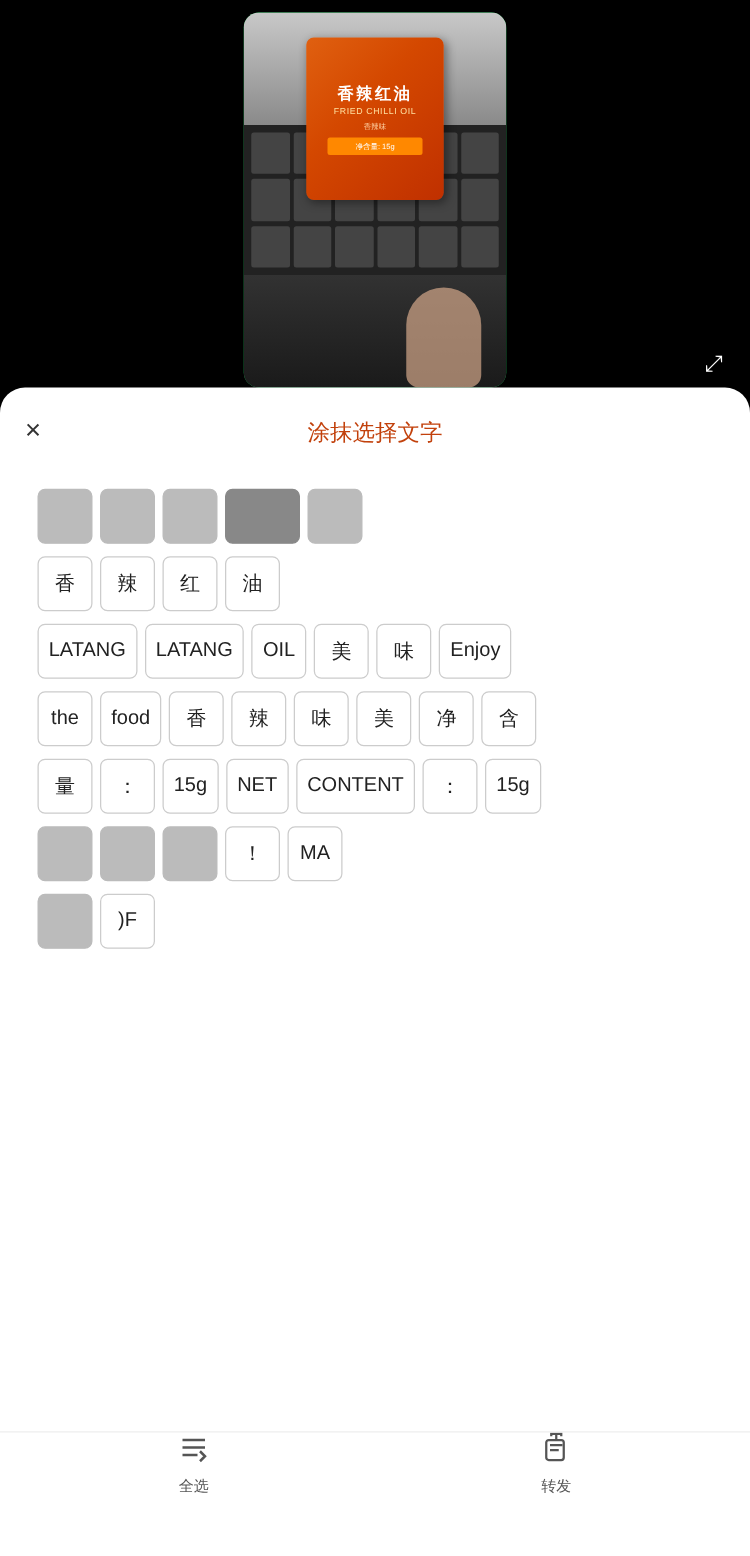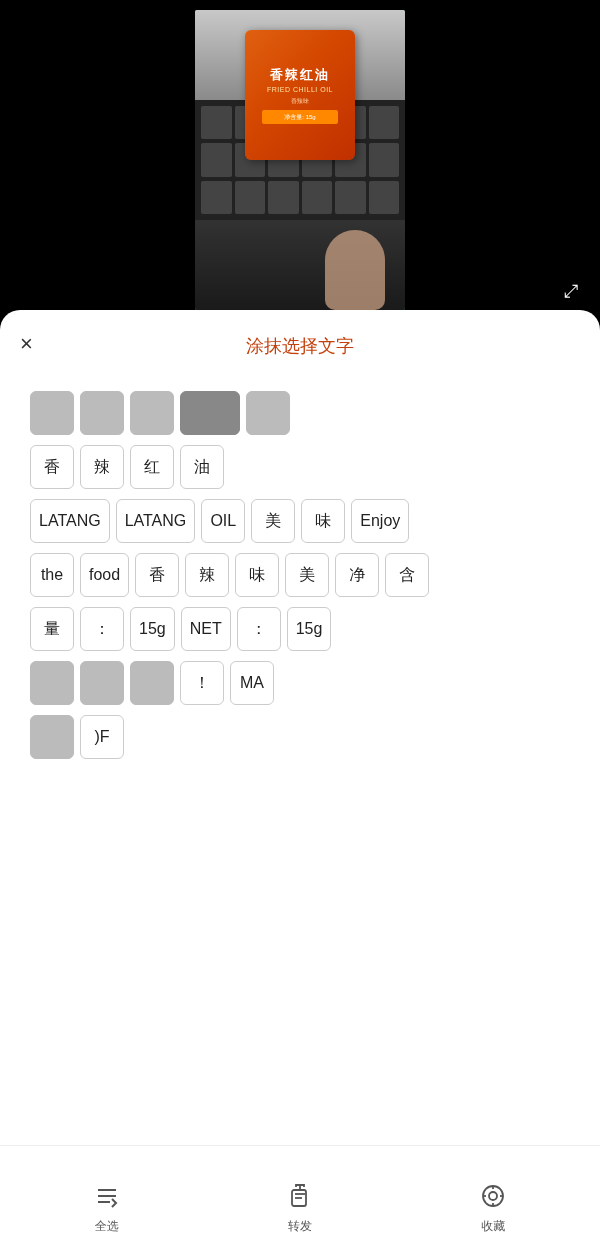--- a/index.html
+++ b/index.html
@@ -22,21 +22,21 @@
       align-items: center;
       justify-content: center;
     }
 
     .photo-container {
       width: 210px;
       height: 300px;
       background: #22c55e;
       position: relative;
       overflow: hidden;
-      border-radius: 2px;
+      border-radius: 12px;
     }
 
     
     .photo-bg {
       width: 100%;
       height: 100%;
       background: linear-gradient(180deg, #c8c8c8 0%, #8a8a8a 30%, #3a3a3a 60%, #1a1a1a 100%);
       position: relative;
     }
 
@@ -231,21 +231,21 @@
     
     .bottom-toolbar {
       position: absolute;
       bottom: 0;
       left: 0;
       right: 0;
       height: 100px;
       background: #fff;
       border-top: 1px solid #eee;
       display: flex;
-      align-items: flex-end;
+      align-items: flex-start;
       justify-content: space-around;
       padding: 0 10px 10px;
       margin-top: 16px;
     }
 
     .toolbar-item {
       display: flex;
       flex-direction: column;
       align-items: center;
       gap: 4px;
@@ -354,20 +354,21 @@
       <div class="word-token">美</div>
       <div class="word-token">净</div>
       <div class="word-token">含</div>
     </div>
 
     <div class="word-row">
       <div class="word-token">量</div>
       <div class="word-token">：</div>
       <div class="word-token">15g</div>
       <div class="word-token">NET</div>
+      <div class="word-token">CONTENT</div>
       <div class="word-token">：</div>
       <div class="word-token">15g</div>
     </div>
 
     <div class="word-row">
       <div class="word-token blurred"></div>
       <div class="word-token blurred"></div>
       <div class="word-token blurred"></div>
       <div class="word-token">！</div>
       <div class="word-token">MA</div>
@@ -396,27 +397,14 @@
         <svg width="24" height="24" viewBox="0 0 24 24" fill="none" stroke="#555" stroke-width="1.8">
           <rect x="4" y="6" width="14" height="16" rx="2"></rect>
           <polyline points="8,3 8,1 16,1 16,3"></polyline>
           <line x1="12" y1="1" x2="12" y2="6"></line>
           <line x1="7" y1="10" x2="17" y2="10"></line>
           <line x1="7" y1="14" x2="14" y2="14"></line>
         </svg>
       </div>
       <span class="toolbar-label">转发</span>
     </div>
-    <div class="toolbar-item">
-      <div class="toolbar-icon">
-        <svg width="24" height="24" viewBox="0 0 24 24" fill="none" stroke="#555" stroke-width="1.8">
-          <circle cx="12" cy="12" r="10"></circle>
-          <circle cx="12" cy="12" r="4"></circle>
-          <line x1="12" y1="2" x2="12" y2="5"></line>
-          <line x1="12" y1="19" x2="12" y2="22"></line>
-          <line x1="2" y1="12" x2="5" y2="12"></line>
-          <line x1="19" y1="12" x2="22" y2="12"></line>
-        </svg>
-      </div>
-      <span class="toolbar-label">收藏</span>
-    </div>
   </div>
 </div>
 
 </body></html>

